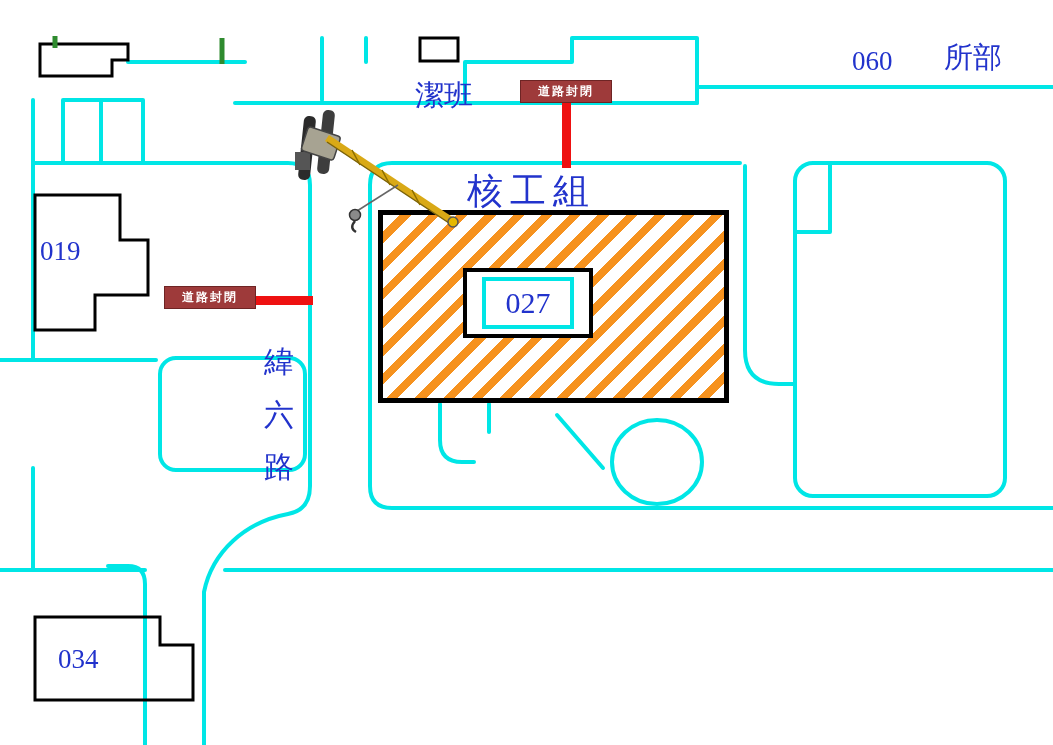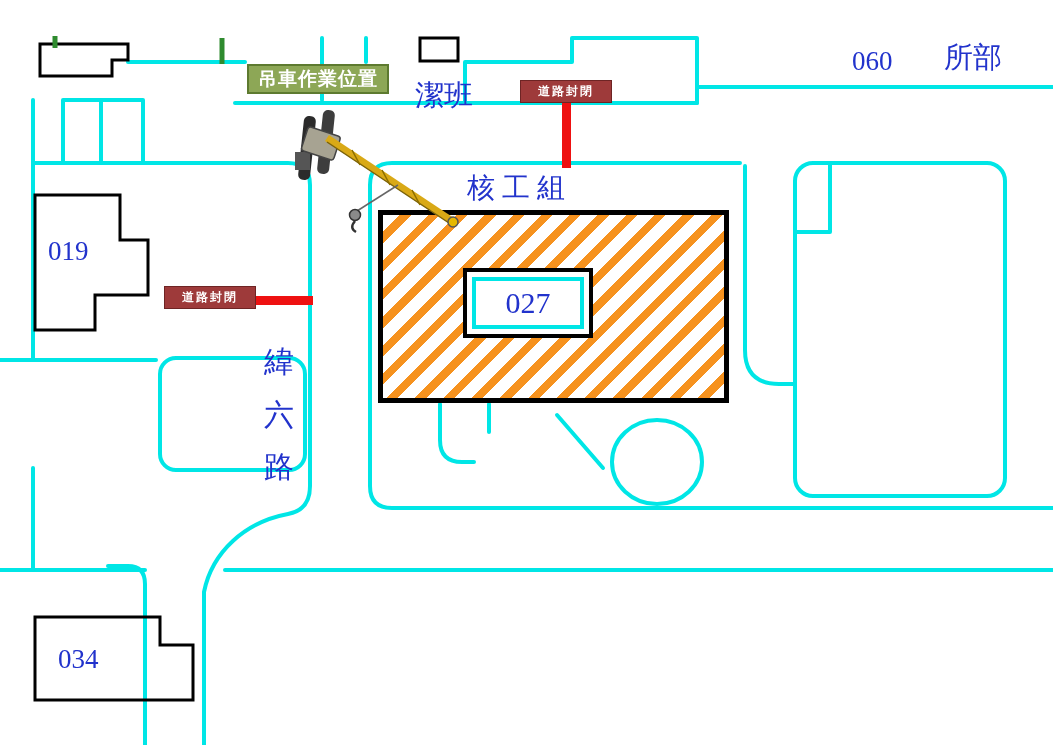--- a/index.html
+++ b/index.html
@@ -20,21 +20,21 @@
   .vcol{display:flex;flex-direction:column;gap:21px;font-size:30px}
 
   
   .work-area{position:absolute;left:378px;top:210px;width:351px;height:193px;
     border:5px solid #000;
     background:repeating-linear-gradient(135deg,#ffffff 0 12px,var(--hatch-orange,#f6921e) 12px 20px)}
 
   
   .b027{position:absolute;left:463px;top:268px;width:130px;height:70px;background:#fff;
     border:4px solid #000;display:flex;align-items:center;justify-content:center}
-  .b027-inner{width:112px;height:52px;border:4px solid var(--road-line,#00e6e6);
+  .b027-inner{width:92px;height:52px;border:4px solid var(--road-line,#00e6e6);
     display:flex;align-items:center;justify-content:center;
     font-size:30px;color:var(--label-blue,#2233cc)}
 
   
   .closure{position:absolute;background:var(--closure-red,#ee1111)}
   .closure-v{left:562px;top:100px;width:9px;height:68px}
   .closure-h{left:253px;top:296px;width:60px;height:9px}
 
   
   .tag{position:absolute;display:flex;align-items:center;justify-content:center;color:#fff;
@@ -113,26 +113,25 @@
       <circle cx="453" cy="222" r="5" fill="#e6b800" stroke="#555" stroke-width="1.5"></circle>
       <line x1="398" y1="185" x2="357" y2="211" stroke="#666" stroke-width="1.5"></line>
       <circle cx="355" cy="215" r="5.5" fill="#8a8a8a" stroke="#333" stroke-width="1.5"></circle>
       <path d="M355,221 q-6,7 1,11" fill="none" stroke="#333" stroke-width="2.5"></path>
     </g>
   </svg>
 
   <div class="lbl" style="left:415px;top:80px">潔班</div>
   <div class="lbl num" style="left:852px;top:47px">060</div>
   <div class="lbl" style="left:944px;top:42px">所部</div>
-  <div class="lbl sp" style="left:467px;top:173px;font-size:28px">核工組</div>
-  <div class="lbl num" style="left:48px;top:237px">019</div>
+  <div class="lbl sp" style="left:467px;top:173px;font-size:36px">核工組</div>
+  <div class="lbl num" style="left:40px;top:237px">019</div>
   <div class="lbl vcol" style="left:264px;top:346px">
     <span>緯</span>
     <span>六</span>
     <span>路</span>
   </div>
   <div class="lbl num" style="left:58px;top:645px">034</div>
 
-  <div class="tag tag-crane">吊車作業位置</div>
   <div class="tag tag-red tag-red-n">道路封閉</div>
   <div class="tag tag-red tag-red-w">道路封閉</div>
 
 </div>
 
 </body></html>

